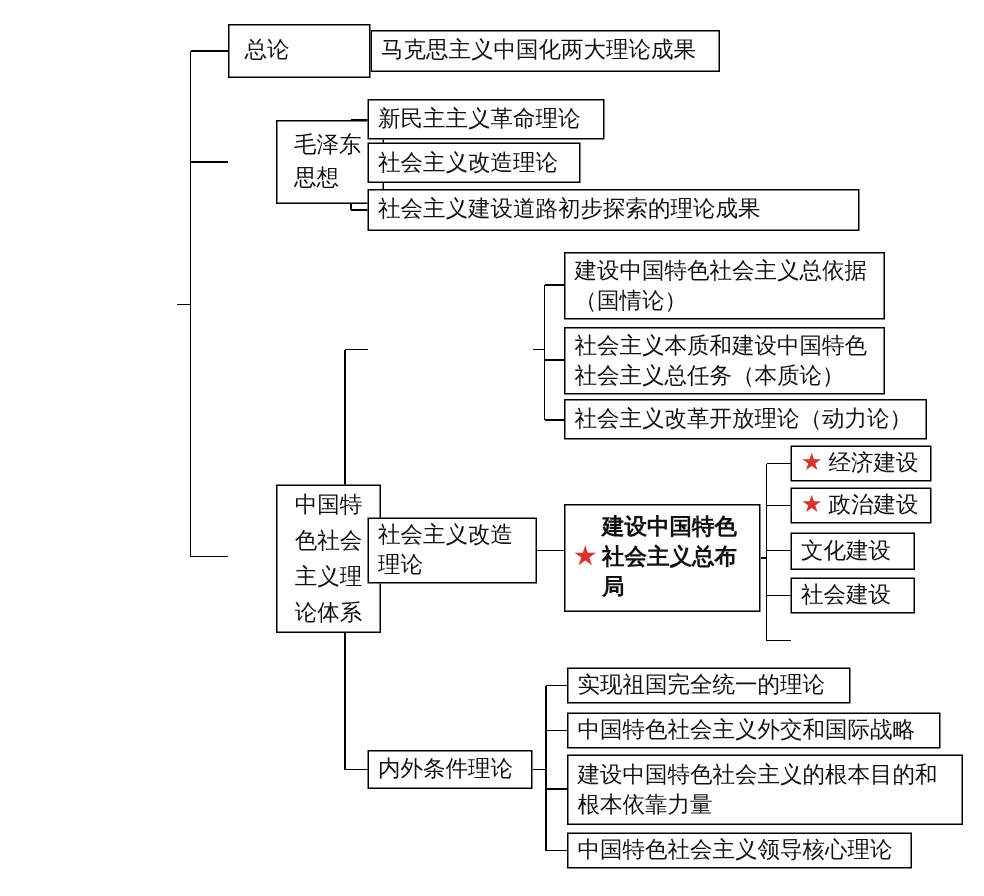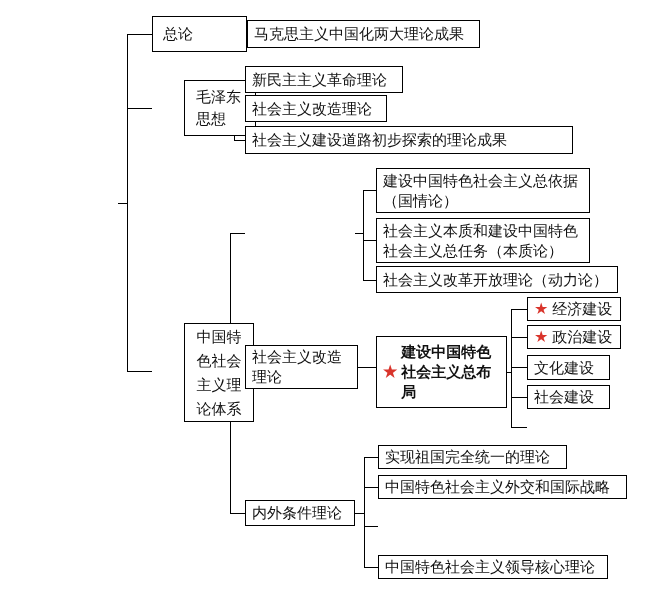--- a/index.html
+++ b/index.html
@@ -114,17 +114,20 @@
 
   <div class="box nowrap" style="left:245px;top:500px;width:110px;height:26px">
     <span>内外条件理论</span>
   </div>
   <div class="box nowrap" style="left:378px;top:445px;width:189px;height:24px">
     <span>实现祖国完全统一的理论</span>
   </div>
   <div class="box nowrap" style="left:378px;top:475px;width:249px;height:24px">
     <span>中国特色社会主义外交和国际战略</span>
   </div>
+  <div class="box wrapbox" style="left:378px;top:503px;width:264px;height:47px">
+    <span>建设中国特色社会主义的根本目的和根本依靠力量</span>
+  </div>
   <div class="box nowrap" style="left:378px;top:555px;width:230px;height:24px">
     <span>中国特色社会主义领导核心理论</span>
   </div>
 
 </div>
 
 </body></html>

